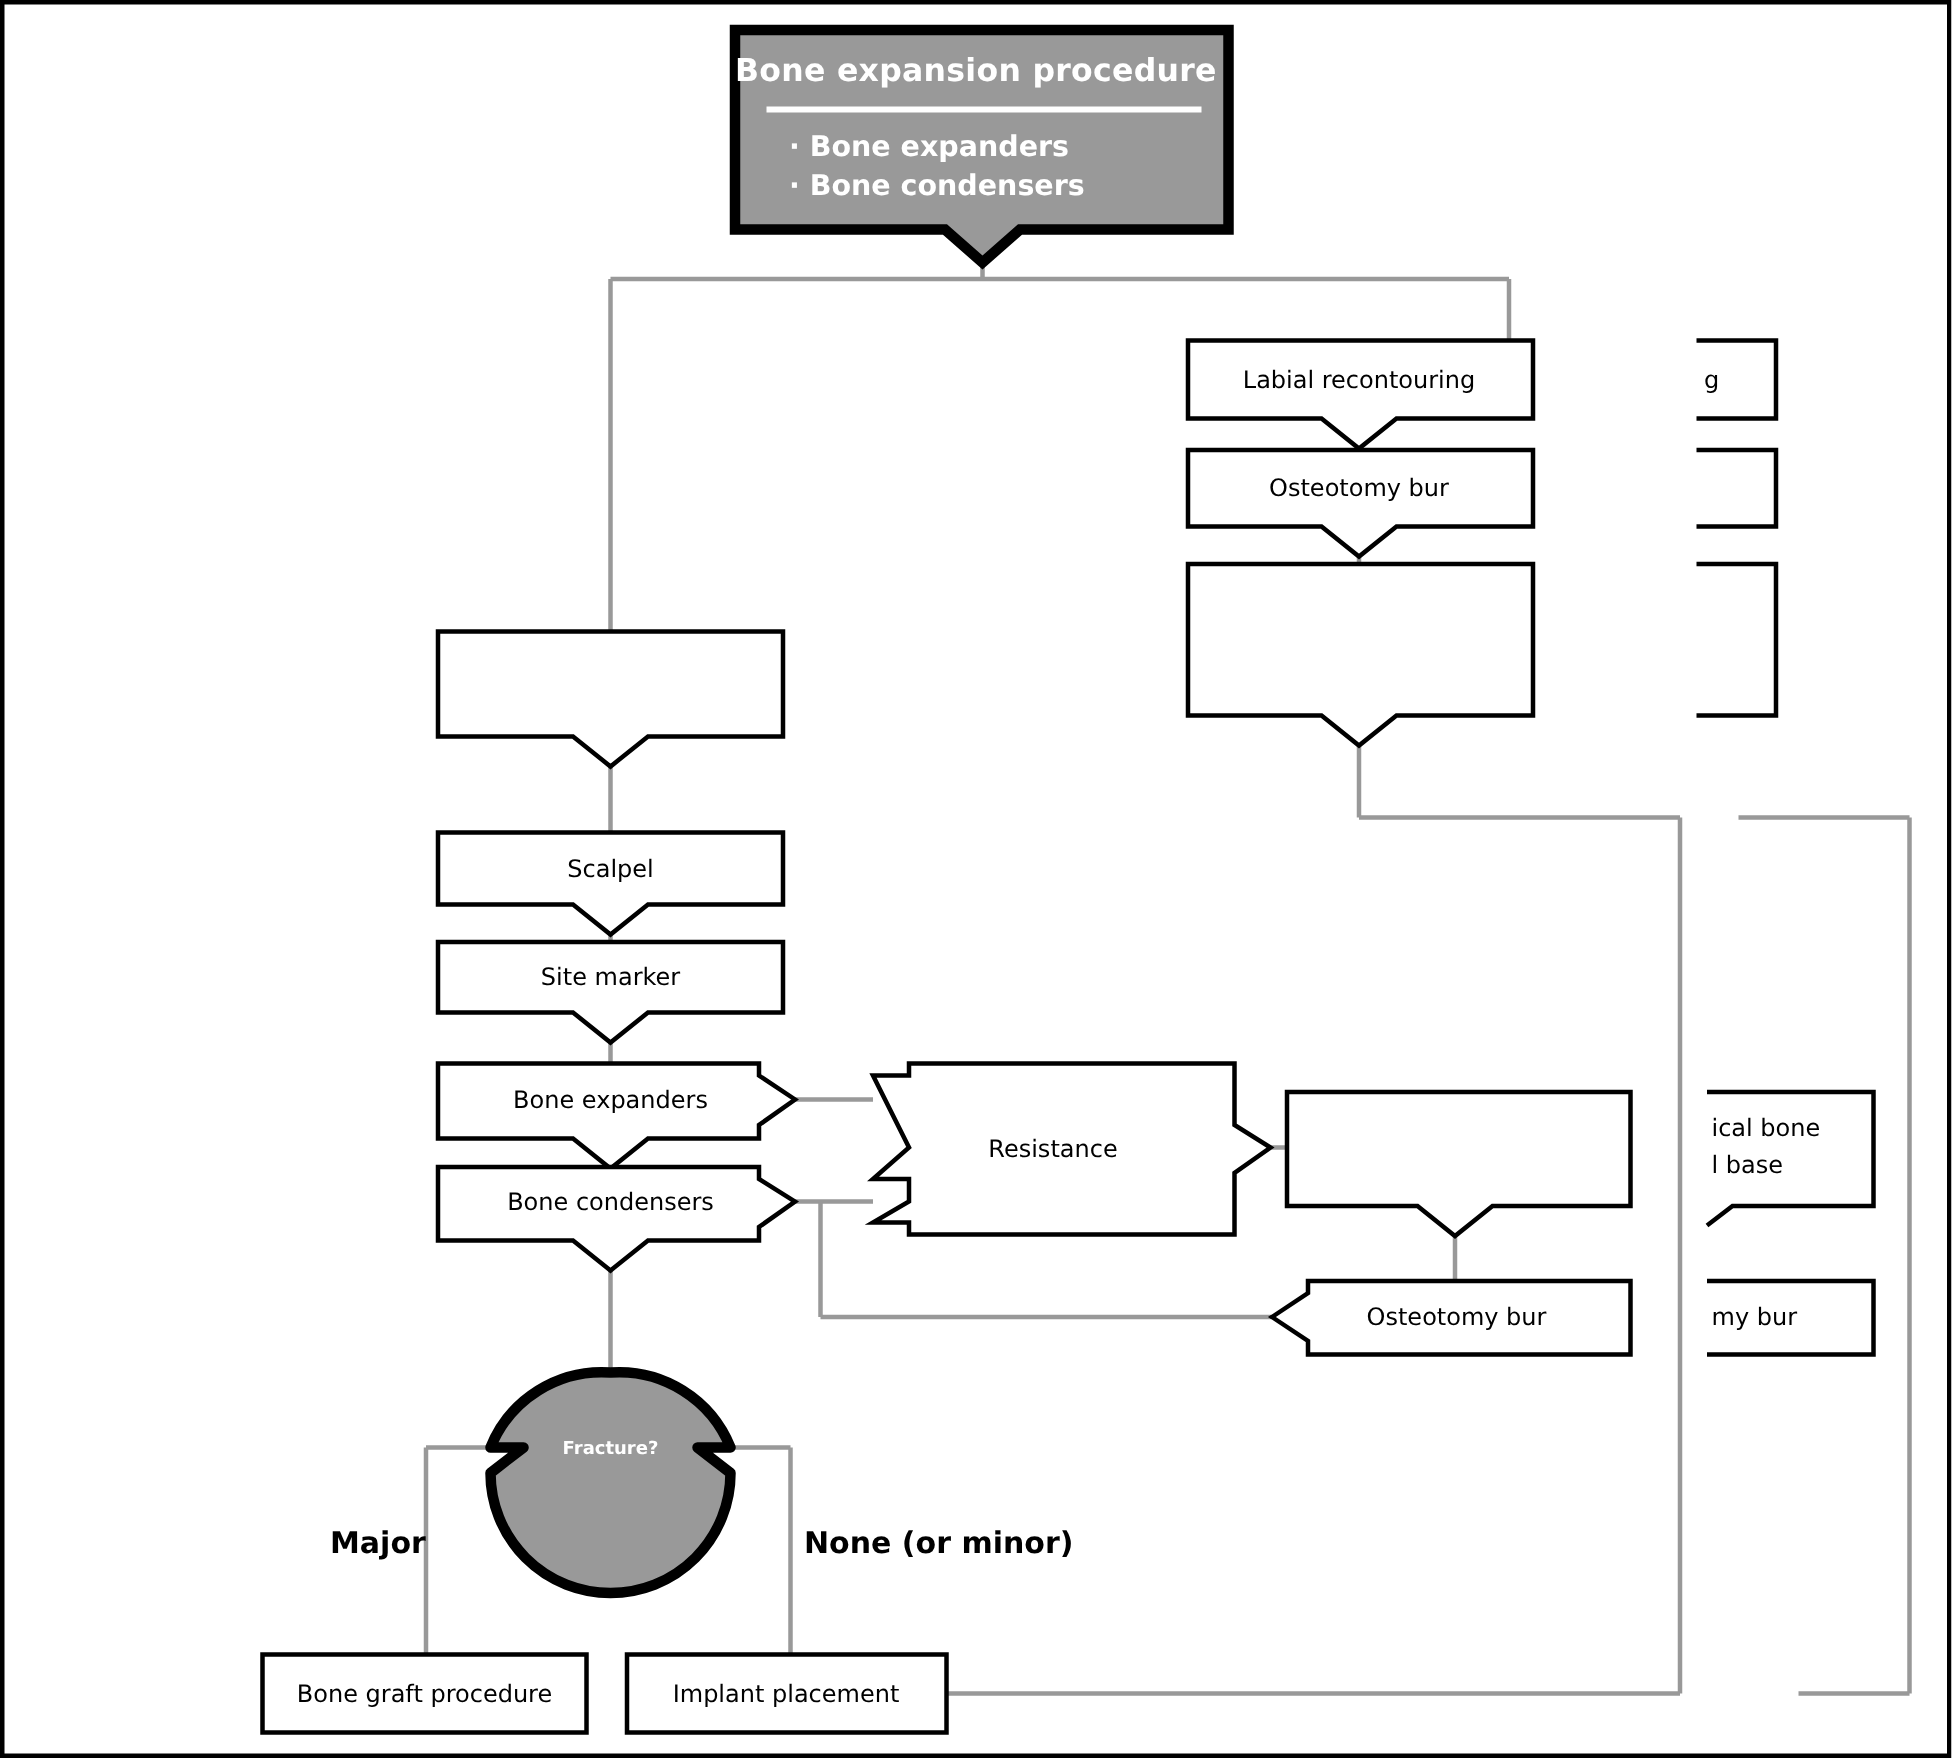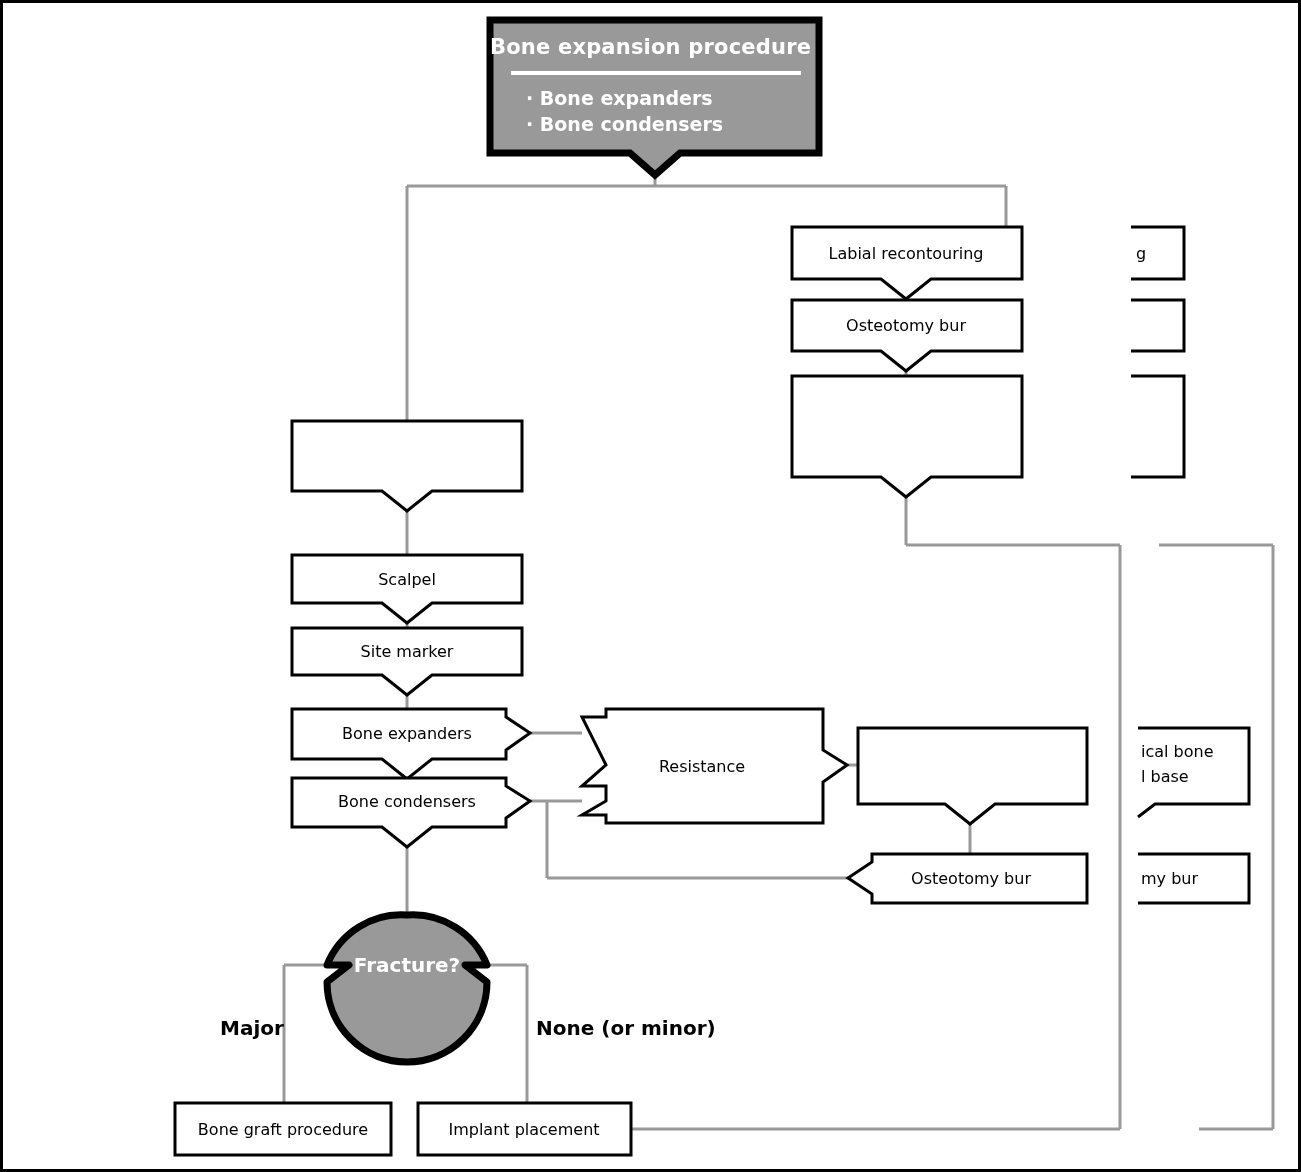--- a/index.html
+++ b/index.html
@@ -36,21 +36,21 @@
 
   .hdr-title{
     position:absolute;z-index:3;color:#ffffff;font-weight:bold;
     font-size:21px;letter-spacing:.2px;text-align:left;white-space:pre;
   }
   .hdr-item{
     position:absolute;z-index:3;color:#ffffff;font-weight:bold;
     font-size:19px;line-height:26px;text-align:left;white-space:pre;
   }
   .circ-lbl{
-    position:absolute;z-index:3;color:#ffffff;font-weight:bold;font-size:20px;
+    position:absolute;z-index:3;color:#ffffff;font-weight:bold;font-size:12px;
     white-space:pre;transform:translate(-50%,-50%);
   }
   .edge-lbl{
     position:absolute;z-index:3;color:#000000;font-weight:bold;font-size:20px;
     white-space:pre;transform:translate(0,-50%);
   }
 </style>
 </head>
 <body>
 

